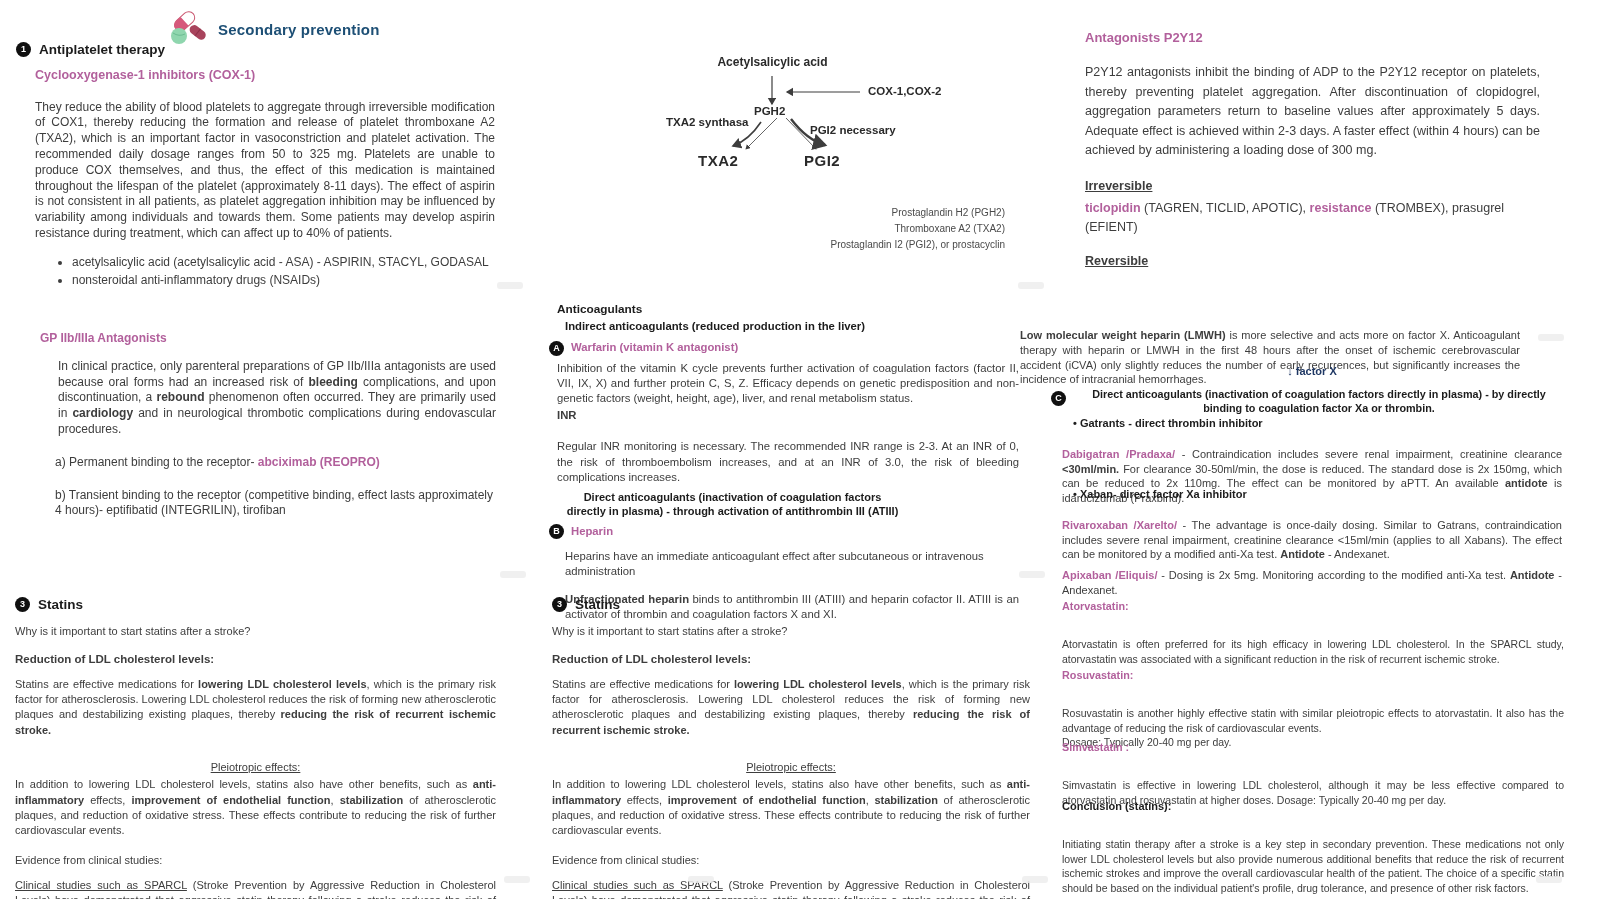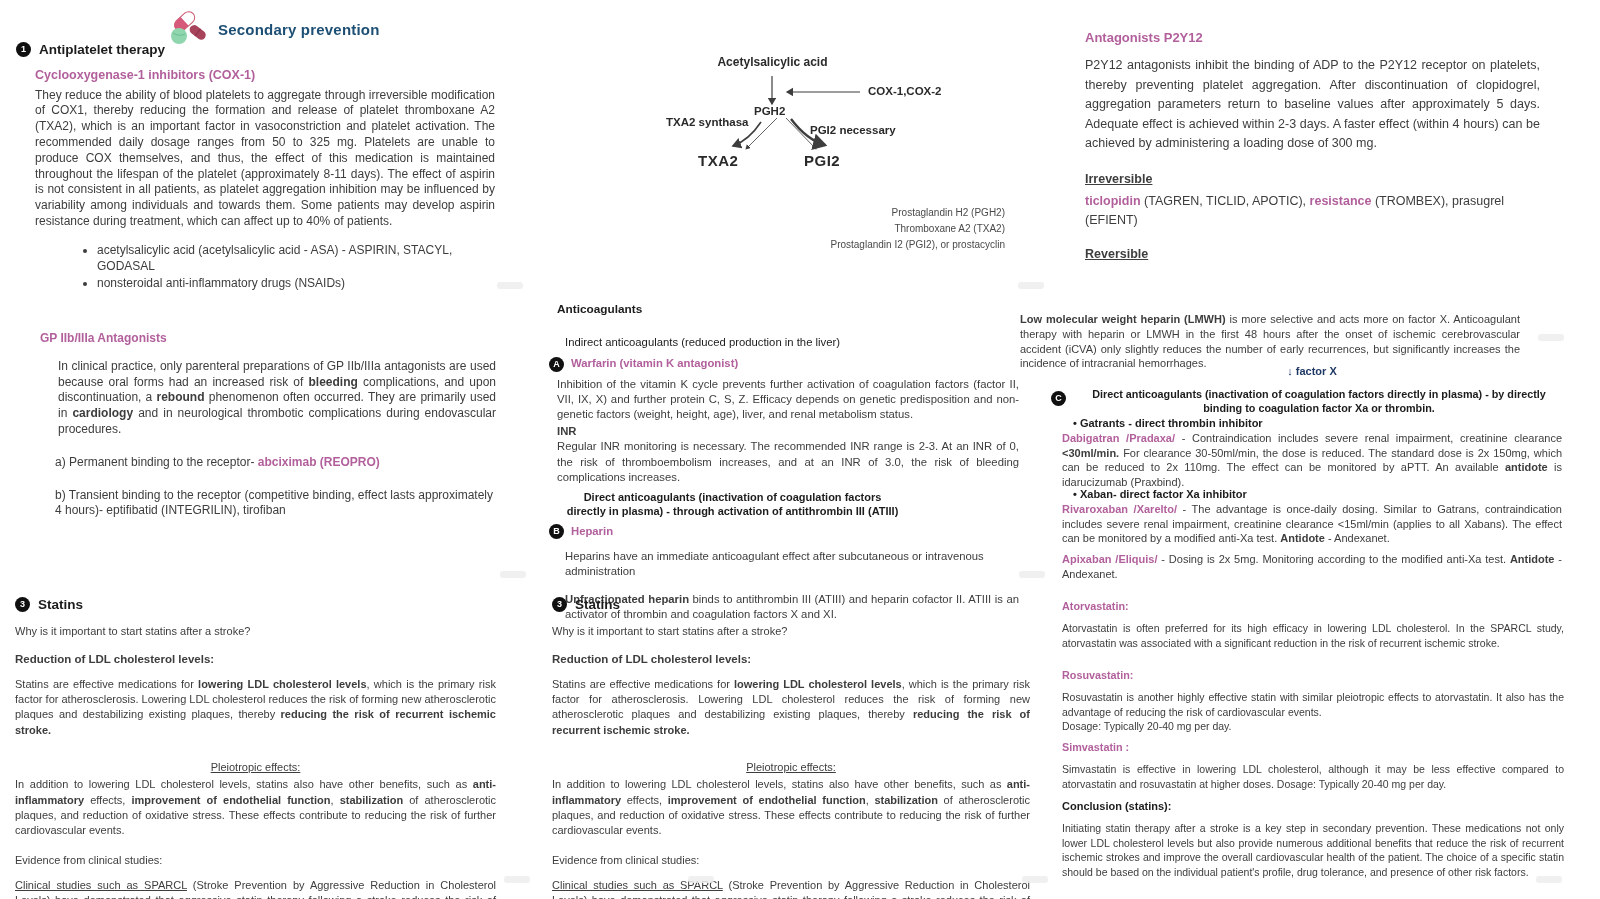--- a/index.html
+++ b/index.html
@@ -7,21 +7,21 @@
     --navy:#1d4f75;
     --fnavy:#1f3864;
     --ink:#3d3d3d;
   }
   *{margin:0;padding:0;box-sizing:border-box;}
   html,body{background:#fff;}
   body{font-family:"Liberation Sans","DejaVu Sans",sans-serif;color:var(--ink);}
   #page{position:relative;width:1600px;height:899px;background:#ffffff;overflow:hidden;}
 
   .sec{position:absolute;}
-  .para{text-align:justify;}
+  .para{text-align:justify;margin-top:16px;}
   .b{font-weight:700;}
   .u{text-decoration:underline;text-align:center;}
   .pink{color:var(--pink);font-weight:700;}
   .ph{color:var(--pink);font-weight:700;}
   .bu{font-weight:700;text-decoration:underline;}
 
   .badge{display:inline-flex;align-items:center;justify-content:center;
     width:15px;height:15px;border-radius:50%;background:#101010;color:#fff;
     font-size:9px;font-weight:700;flex:0 0 auto;line-height:1;}
   .hrow{display:flex;align-items:center;gap:8px;}
@@ -29,21 +29,21 @@
 
   
   #hdr{position:absolute;left:168px;top:8px;display:flex;align-items:center;gap:10px;}
   #hdr .title{font-size:15px;font-weight:700;color:var(--navy);letter-spacing:.2px;}
 
   
   #antiplatelet{left:16px;top:42px;width:479px;font-size:12px;line-height:15.8px;}
   #antiplatelet .cox-title{margin:10px 0 4px 19px;font-size:12.5px;}
   #antiplatelet .cox-p{margin-left:19px;}
   #antiplatelet ul{margin:13px 0 0 56px;}
-  #antiplatelet li{margin-bottom:2px;margin-left:25px;}
+  #antiplatelet li{margin-bottom:2px;}
 
   #gp{left:40px;top:331px;width:456px;font-size:12px;line-height:15.8px;}
   #gp .p{margin:12px 0 0 18px;}
   #gp .a{margin:17px 0 0 15px;}
   #gp .bline{margin:17px 0 0 15px;}
 
   .statins{width:481px;font-size:11px;line-height:15.3px;}
   #statins-left{left:15px;top:597px;}
   #statins-mid{left:552px;top:597px;width:478px;}
   .statins .q{margin-top:12px;}
@@ -58,21 +58,21 @@
   #diagram{left:540px;top:55px;width:500px;height:210px;font-size:11.5px;}
   #diagram .lbl{position:absolute;font-weight:700;color:#2a2a2a;white-space:nowrap;}
   #diagram .big{font-size:15px;letter-spacing:.5px;}
   #diagram svg{position:absolute;left:0;top:0;}
   #diagram .legend{position:absolute;right:35px;top:150px;text-align:right;
     font-size:10px;font-weight:400;line-height:16px;color:#4a4a4a;}
 
   
   #anticoag{left:549px;top:302px;width:470px;font-size:11.3px;line-height:15.2px;}
   #anticoag .t{font-weight:700;font-size:11.8px;margin-left:8px;color:#1c1c1c;}
-  #anticoag .ind{font-weight:400;margin:18px 0 0 16px;color:#1c1c1c;}
+  #anticoag .ind{font-weight:700;margin:2px 0 0 16px;color:#1c1c1c;}
   #anticoag .drow{display:flex;align-items:center;gap:7px;margin-top:6px;}
   #anticoag .wp{margin:5px 0 0 8px;}
   #anticoag .inr{font-weight:700;margin:2px 0 0 8px;}
   #anticoag .inrp{margin-left:8px;}
   #anticoag .dh{font-weight:700;width:335px;margin:6px 0 0 16px;text-align:center;
     font-size:11px;line-height:13.5px;color:#1c1c1c;}
   #anticoag .hp1{margin:10px 0 0 16px;}
   #anticoag .hp2{margin:12px 0 0 16px;}
 
   

